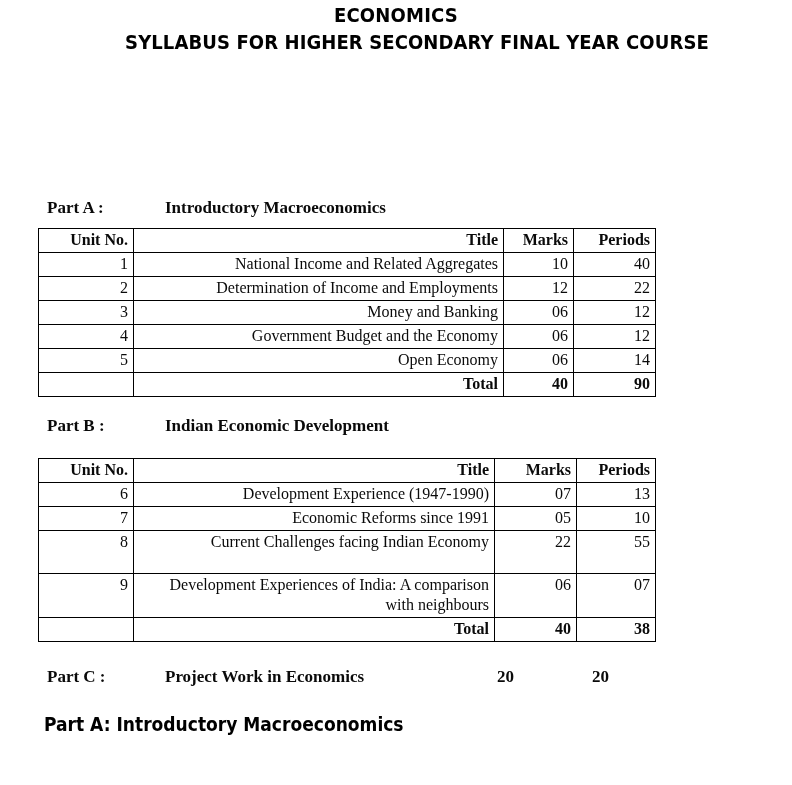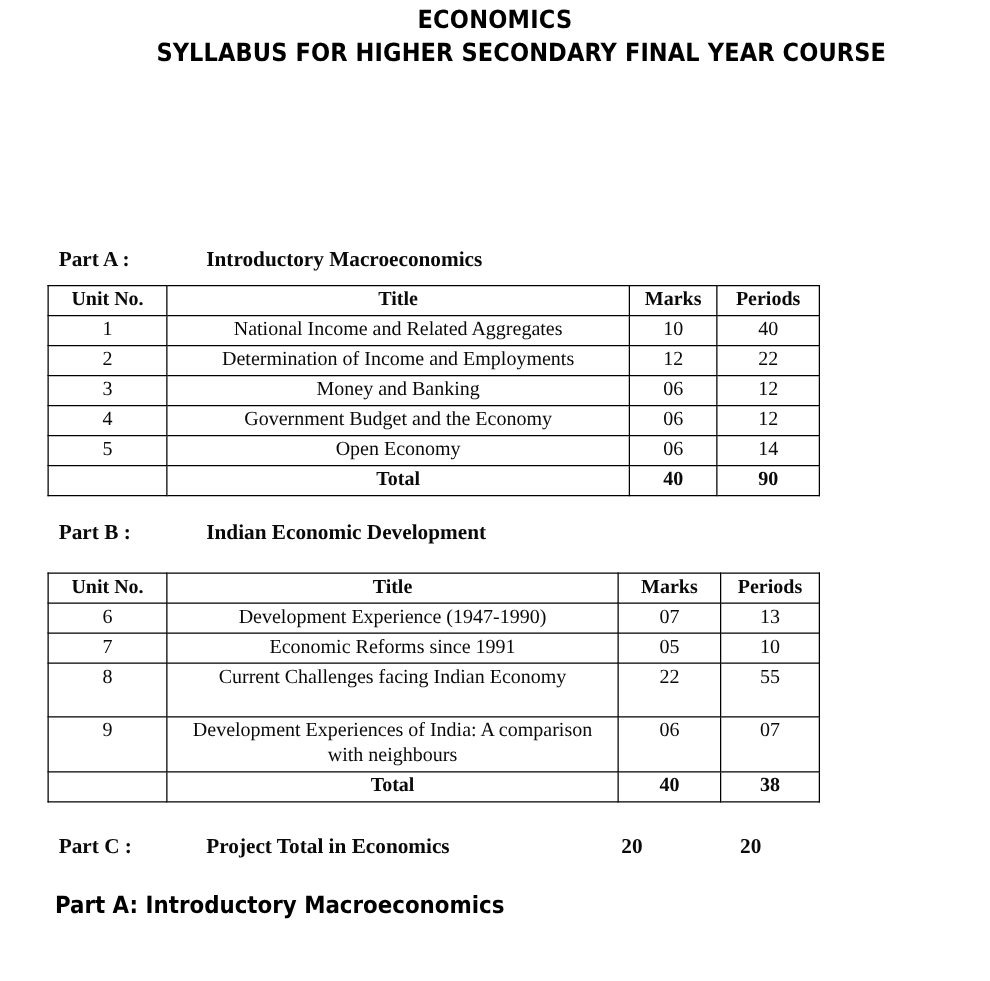--- a/index.html
+++ b/index.html
@@ -106,21 +106,21 @@
     border-collapse: collapse;
     table-layout: fixed;
     font-size: 16px;
     font-family: "Liberation Serif", "DejaVu Serif", serif;
   }
   table.syl th,
   table.syl td {
     border: 1px solid #000;
     padding: 1px 5px 2px 5px;
     vertical-align: top;
-    text-align: center;
+    text-align: right;
     line-height: 1.25;
     font-weight: 400;
     margin-left: 40px;
   }
   table.syl th {
     font-weight: 700;
   }
   table.syl td.total-cell,
   table.syl td.total-num {
     font-weight: 700;
@@ -279,21 +279,21 @@
       <tr class="row-1">
         <td></td>
         <td class="total-cell">Total</td>
         <td class="total-num">40</td>
         <td class="total-num">38</td>
       </tr>
     </tbody>
   </table>
 
   <div class="part-line" id="part-c-line">
-    <span class="part-label">Part C :</span><span class="part-name">Project Total in Economics</span>
+    <span class="part-label">Part C :</span><span class="part-name">Project Work in Economics</span>
     <span class="pc-marks">20</span>
     <span class="pc-periods">20</span>
   </div>
 
   <div class="section-head">Part A: Introductory Macroeconomics</div>
 
 
 </div>
 
 </body></html>

